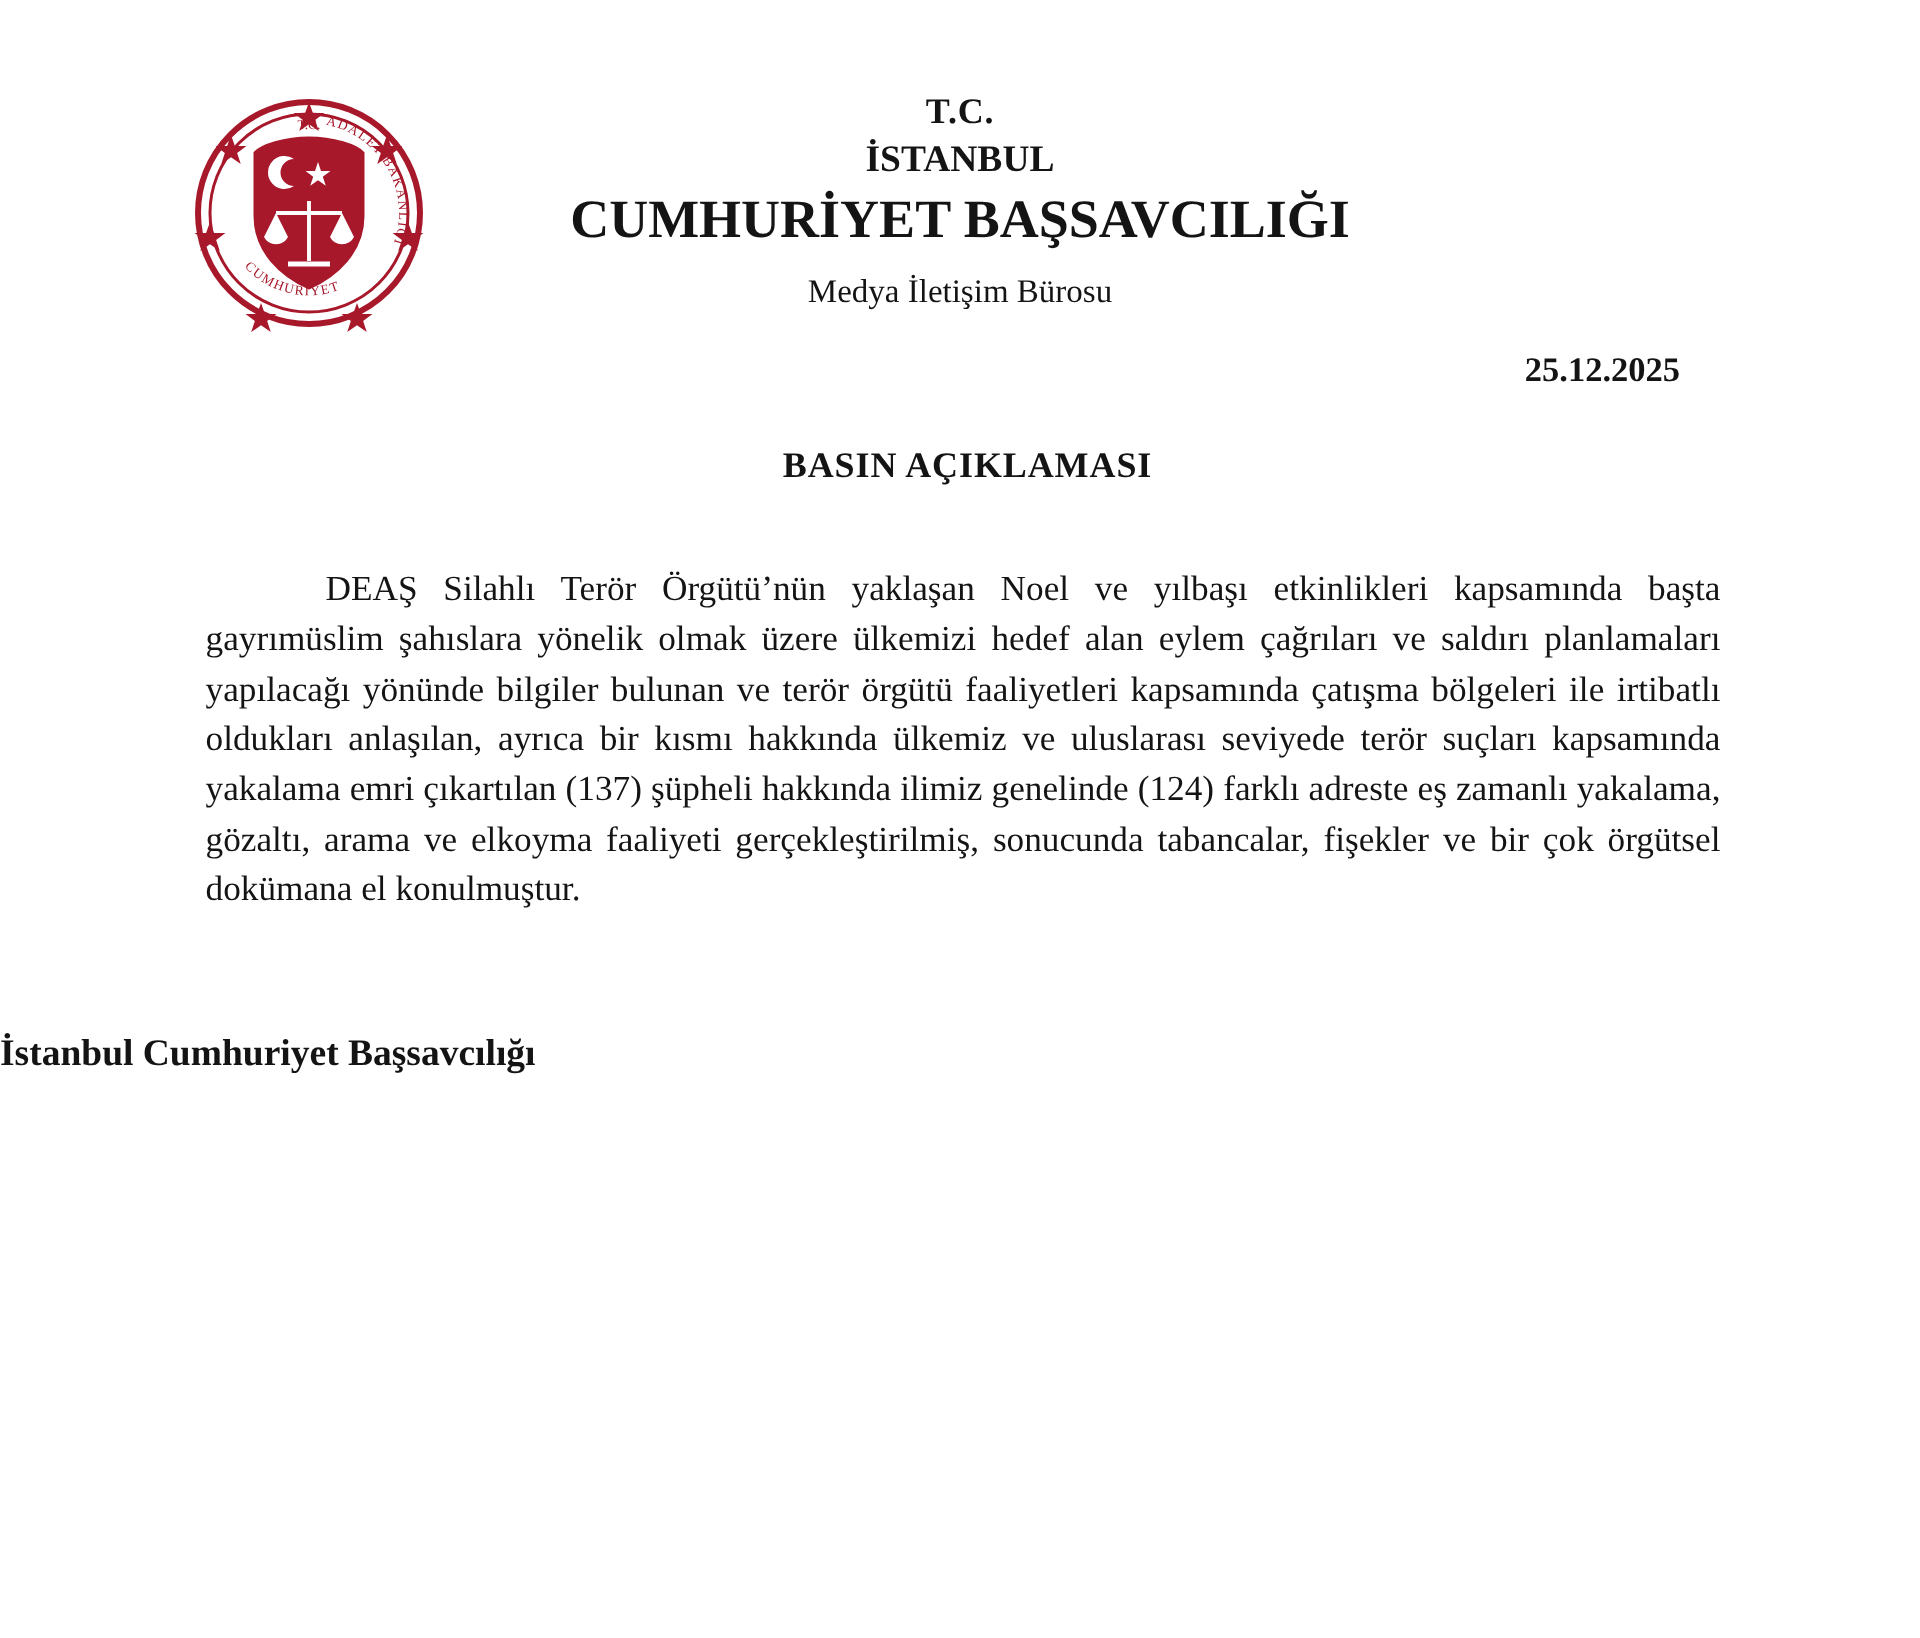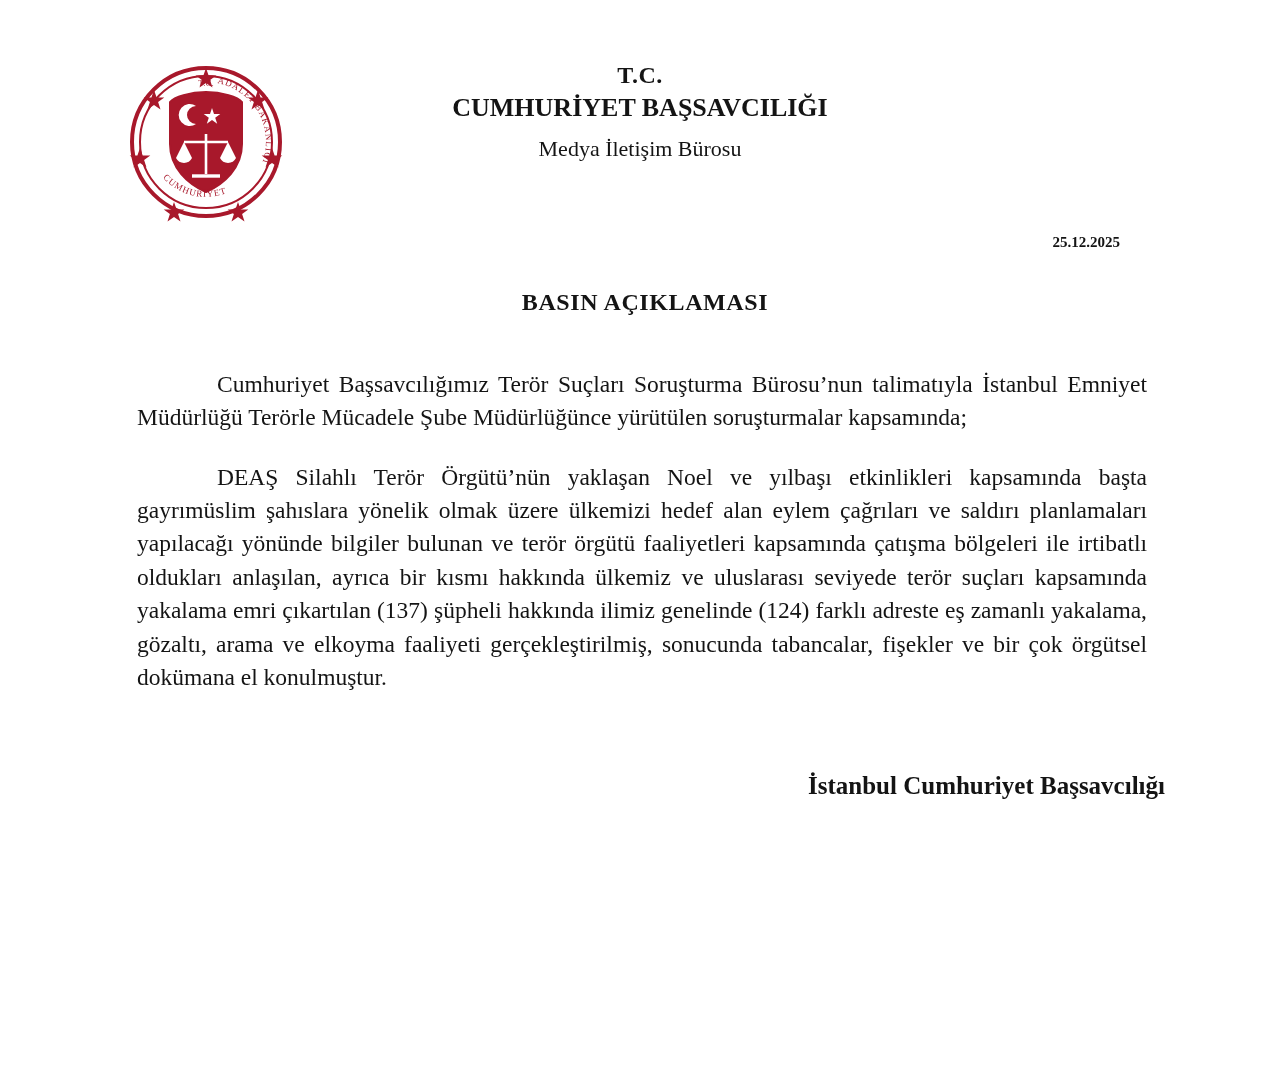--- a/index.html
+++ b/index.html
@@ -53,35 +53,35 @@
     letter-spacing: 0.5px;
     line-height: 1.28;
   }
   .header-text .l2 {
     font-weight: bold;
     font-size: 25px;
     line-height: 1.3;
   }
   .header-text .l3 {
     font-weight: bold;
-    font-size: 26px;
+    font-size: 36px;
     line-height: 1.3;
   }
   .header-text .l4 {
     font-weight: normal;
     font-size: 22px;
     margin-top: 10px;
     line-height: 1.3;
   }
 
   
   .date-line {
     text-align: right;
     padding-right: 160px;
-    font-size: 15px;
+    font-size: 23px;
     font-weight: bold;
     margin-top: 14px;
   }
 
   
   .doc-title {
     text-align: center;
     font-size: 24px;
     font-weight: bold;
     letter-spacing: 0.6px;
@@ -108,21 +108,20 @@
   .body-text p.last-para {
     margin-bottom: 0;
   }
   .body-text p.loose {
     text-align: left;
   }
 
   
   .signature {
     margin-top: 78px;
-    text-align: right;
     padding-right: 115px;
     font-size: 25px;
     font-weight: bold;
   }
 </style>
 </head>
 <body>
 
 <div class="page">
 
@@ -164,29 +163,29 @@
         <text x="80" y="24" text-anchor="middle" font-family="Liberation Serif, serif" font-size="9" fill="#A8182B">T.C.</text>
         <path id="arc-bottom" d="M24 92 a58 58 0 0 0 112 0" fill="none"></path>
         <text font-family="Liberation Serif, serif" font-size="9" fill="#A8182B" letter-spacing="1">
           <textPath href="#arc-bottom" startOffset="18%">CUMHURİYET</textPath>
         </text>
       </svg>
     </div>
 
     <div class="header-text">
       <div class="l1">T.C.</div>
+      <div class="l2">İSTANBUL</div>
       <div class="l3">CUMHURİYET BAŞSAVCILIĞI</div>
       <div class="l4">Medya İletişim Bürosu</div>
     </div>
   </div>
 
   <div class="date-line">25.12.2025</div>
 
   <div class="doc-title">BASIN AÇIKLAMASI</div>
 
   <div class="body-text">
-    <p>Cumhuriyet Başsavcılığımız Terör Suçları Soruşturma Bürosu’nun talimatıyla İstanbul Emniyet Müdürlüğü Terörle Mücadele Şube Müdürlüğünce yürütülen soruşturmalar kapsamında;</p>
     <p>DEAŞ Silahlı Terör Örgütü’nün yaklaşan Noel ve yılbaşı etkinlikleri kapsamında başta gayrımüslim şahıslara yönelik olmak üzere ülkemizi hedef alan eylem çağrıları ve saldırı planlamaları yapılacağı yönünde bilgiler bulunan ve terör örgütü  faaliyetleri kapsamında çatışma bölgeleri ile irtibatlı oldukları anlaşılan, ayrıca bir kısmı hakkında ülkemiz ve uluslarası seviyede terör suçları kapsamında yakalama emri çıkartılan (137) şüpheli hakkında ilimiz genelinde (124) farklı adreste eş zamanlı yakalama, gözaltı, arama ve elkoyma faaliyeti gerçekleştirilmiş, sonucunda tabancalar, fişekler ve bir çok örgütsel dokümana el konulmuştur.</p>
   </div>
 
   <div class="signature">İstanbul Cumhuriyet Başsavcılığı</div>
 
 </div>
 
 </body></html>

